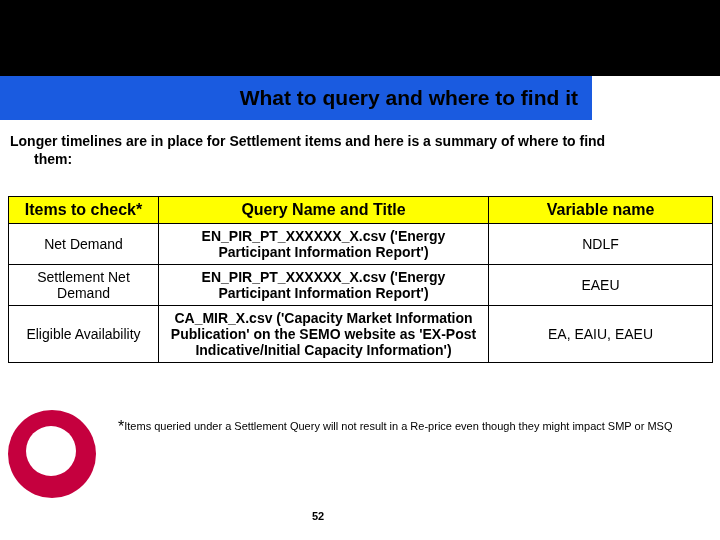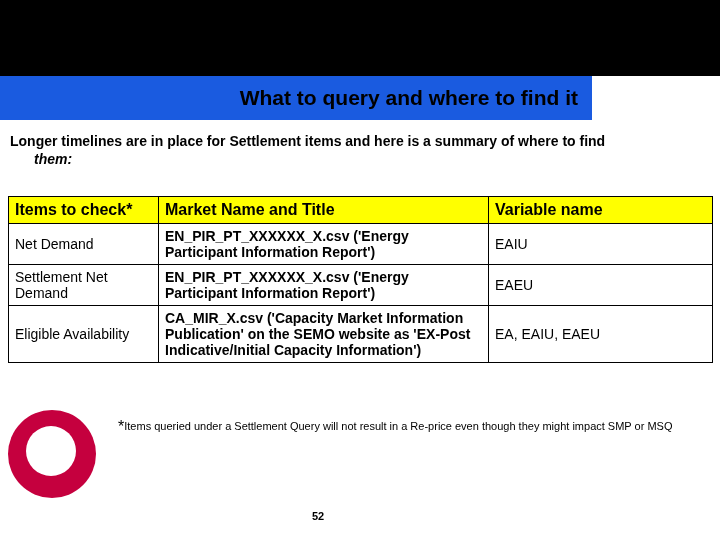--- a/index.html
+++ b/index.html
@@ -44,34 +44,34 @@
   }
   .intro {
     position: absolute;
     top: 132px;
     left: 10px;
     right: 10px;
     font-size: 14px;
     font-weight: bold;
     line-height: 1.3;
   }
-  .intro .indent { padding-left: 24px; display: block; font-style: italic; }
+  .intro .indent { padding-left: 24px; display: block; }
   table.ref {
     position: absolute;
     top: 196px;
     left: 8px;
     width: 704px;
     border-collapse: collapse;
     table-layout: fixed;
   }
   table.ref th, table.ref td {
     border: 1px solid #000;
     padding: 4px 6px;
     font-size: 14px;
-    text-align: left;
+    text-align: center;
     vertical-align: middle;
   }
   table.ref th {
     background: #ffff00;
     font-weight: bold;
     font-size: 16px;
   }
   table.ref td.rtitle { font-weight: bold; }
   table.ref col.c1 { width: 150px; }
   table.ref col.c2 { width: 330px; }
@@ -138,29 +138,29 @@
 
   <table class="ref">
     <colgroup>
       <col class="c1">
         <col class="c2">
         <col class="c3">
     </colgroup>
     <thead>
       <tr>
         <th>Items to check*</th>
-        <th>Market Name and Title</th>
+        <th>Query Name and Title</th>
         <th>Variable name</th>
       </tr>
     </thead>
     <tbody>
       <tr>
         <td>Net Demand</td>
         <td class="rtitle">EN_PIR_PT_XXXXXX_X.csv ('Energy Participant Information Report')</td>
-        <td>EAIU</td>
+        <td>NDLF</td>
       </tr>
       <tr>
         <td>Settlement Net Demand</td>
         <td class="rtitle">EN_PIR_PT_XXXXXX_X.csv ('Energy Participant Information Report')</td>
         <td>EAEU</td>
       </tr>
       <tr>
         <td>Eligible Availability</td>
         <td class="rtitle">CA_MIR_X.csv ('Capacity Market Information Publication' on the SEMO website as 'EX-Post Indicative/Initial Capacity Information')</td>
         <td>EA, EAIU, EAEU</td>

